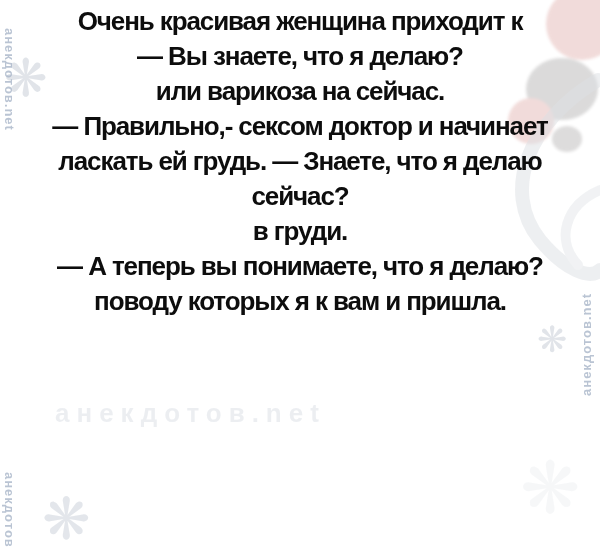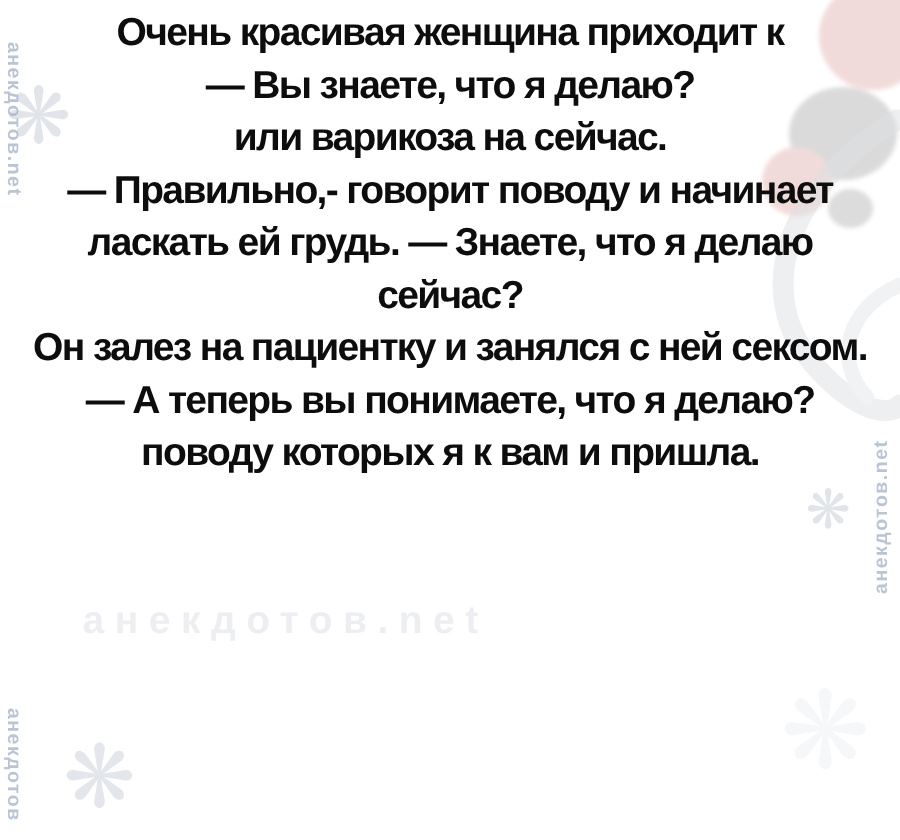--- a/index.html
+++ b/index.html
@@ -104,21 +104,21 @@
 
   <div class="wm-vert wm-left-top">анекдотов.net</div>
   <div class="wm-vert wm-left-bottom">анекдотов</div>
   <div class="wm-vert flip wm-right">анекдотов.net</div>
   <div class="wm-mid">анекдотов.net</div>
 
   <div class="joke">
     <div class="joke-line">Очень красивая женщина приходит к</div>
     <div class="joke-line">— Вы знаете, что я делаю?</div>
     <div class="joke-line">или варикоза на сейчас.</div>
-    <div class="joke-line">— Правильно,- говорит поводу и начинает</div>
+    <div class="joke-line">— Правильно,- сексом доктор и начинает</div>
     <div class="joke-line">ласкать ей грудь. — Знаете, что я делаю</div>
     <div class="joke-line">сейчас?</div>
-    <div class="joke-line">Он залез на пациентку и занялся с ней сексом.</div>
+    <div class="joke-line">в груди.</div>
     <div class="joke-line">— А теперь вы понимаете, что я делаю?</div>
     <div class="joke-line">поводу которых я к вам и пришла.</div>
   </div>
 
 </div>
 
 </body></html>

